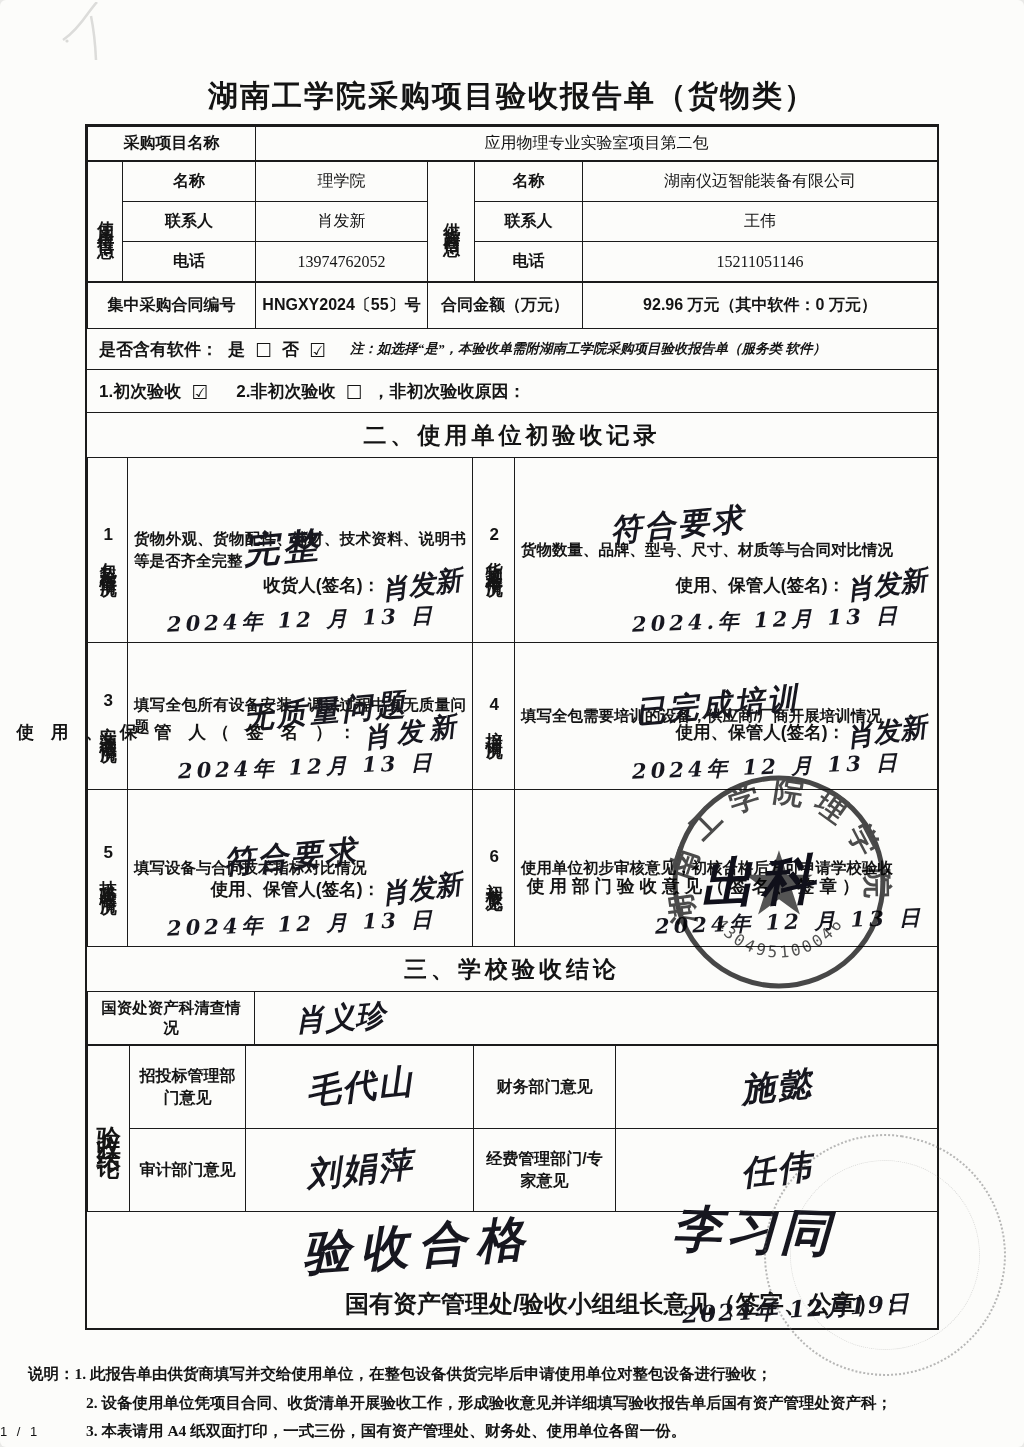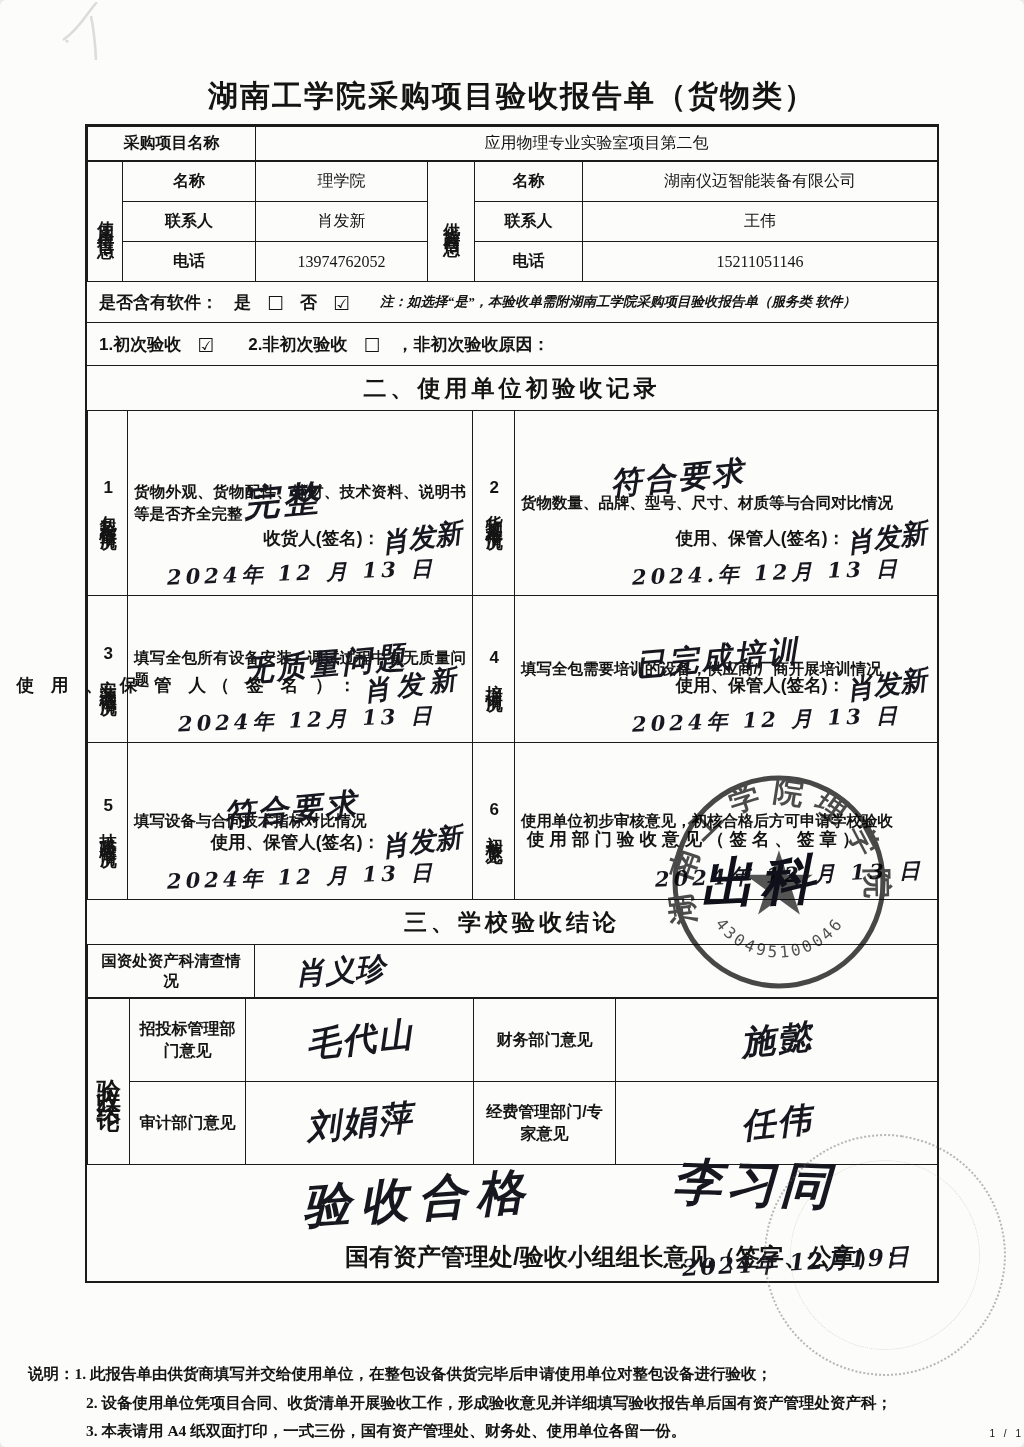--- a/index.html
+++ b/index.html
@@ -18,21 +18,21 @@
   .sheet td{border:1.6px solid #1b1b1b;padding:2px 6px;font-size:16px;vertical-align:middle;}
   .sec-header{ text-align:center;font-weight:bold;font-size:23px;padding:7px 0 6px 0;letter-spacing:4px;}
   .sec-header.sp{letter-spacing:10px;}
   .lbl{font-weight:bold;text-align:center;}
   .val{font-family:"Liberation Serif","DejaVu Serif",serif;text-align:center;font-size:17px;}
   .vtext{writing-mode:vertical-lr;text-orientation:upright;font-weight:bold;font-size:17px;
          letter-spacing:4px;line-height:1.1;display:inline-block;}
   .vcell{text-align:center;padding:2px 0;}
   .big-v{font-size:24px;letter-spacing:10px;}
   
-  .inline-row{display:flex;align-items:center;padding:8px 12px;font-size:17px;font-weight:bold;gap:16px;text-align:center;}
+  .inline-row{display:flex;align-items:center;padding:8px 12px;font-size:17px;font-weight:bold;gap:10px;text-align:center;}
   .chk{font-size:19px;font-weight:normal;position:relative;top:1px;}
   .note-it{font-family:"Liberation Serif","DejaVu Serif",serif;font-style:italic;font-weight:bold;
            font-size:13.5px;margin-left:14px;letter-spacing:0;}
   
   .ccell{position:relative;vertical-align:top;padding:4px 9px;}
   .r1 td{height:180px;} .r2 td{height:142px;} .r3 td{height:152px;}
   .prompt{font-size:15.5px;font-weight:bold;line-height:1.4;text-align:justify;}
   .hand{font-family:"DejaVu Serif","Liberation Serif",serif;font-style:italic;font-weight:bold;color:#17171f;}
   .remark{position:absolute;transform:rotate(-5deg);letter-spacing:3px;white-space:nowrap;}
   .c0 .remark{left:115px;top:66px;font-size:36px;}
@@ -64,21 +64,21 @@
   .seal-overlay{position:absolute;left:700px;top:846px;font-size:54px;letter-spacing:6px;
                 transform:rotate(-3deg);z-index:6;color:#10101a;}
   .faint-seal{position:absolute;left:764px;top:1134px;width:238px;height:238px;border-radius:50%;
               border:2.5px dotted rgba(100,100,100,.45);z-index:4;transform:rotate(8deg);}
   .faint-seal::after{content:"";position:absolute;left:24px;top:24px;right:24px;bottom:24px;
               border-radius:50%;border:1.5px dotted rgba(120,120,120,.25);}
   
   .notes{position:absolute;left:28px;top:1336px;width:968px;
          font-family:"Liberation Serif","DejaVu Serif",serif;font-weight:bold;font-size:15.5px;line-height:1.85;margin-top:24px;}
   .notes .indent{padding-left:58px;}
-  .page-num{position:absolute;left:0;bottom:8px;width:100%;text-align:right;font-size:10px;letter-spacing:3px;}
+  .page-num{position:absolute;left:0;bottom:8px;width:100%;text-align:left;font-size:13px;letter-spacing:3px;}
 </style>
 </head>
 <body>
 
 <div class="page">
 
   <svg class="smudge" viewBox="0 0 60 62">
     <path d="M8 38 Q 20 30 34 10 Q 40 2 42 0 M 36 14 Q 40 34 41 58" fill="none" stroke="#c2c2c0" stroke-width="2.5"></path>
     <circle cx="12" cy="39" r="1.6" fill="#bdbdbb"></circle>
   </svg>
@@ -127,20 +127,36 @@
       </tr>
       <tr style="height:40px">
         <td class="lbl">电话</td>
         <td class="val">13974762052</td>
         <td class="lbl">电话</td>
         <td class="val">15211051146</td>
       </tr>
     </tbody>
       </table>
 
+    <table>
+      <colgroup>
+          <col style="width:168px">
+          <col style="width:172px">
+          <col style="width:155px">
+          <col style="width:355px">
+        </colgroup>
+      <tbody>
+          <tr style="height:46px">
+        <td class="lbl">集中采购合同编号</td>
+        <td class="lbl">HNGXY2024〔55〕号</td>
+        <td class="lbl">合同金额（万元）</td>
+        <td class="lbl">92.96 万元（其中软件：0 万元）</td>
+      </tr>
+    </tbody>
+      </table>
 
     <div class="inline-row" style="height:24px">
       <span>是否含有软件：</span>
       <span>是</span>
       <span class="chk">☐</span>
       <span>否</span>
       <span class="chk">☑</span>
       <span class="note-it">注：如选择“是”，本验收单需附湖南工学院采购项目验收报告单（服务类 软件）</span>
     </div>
 

